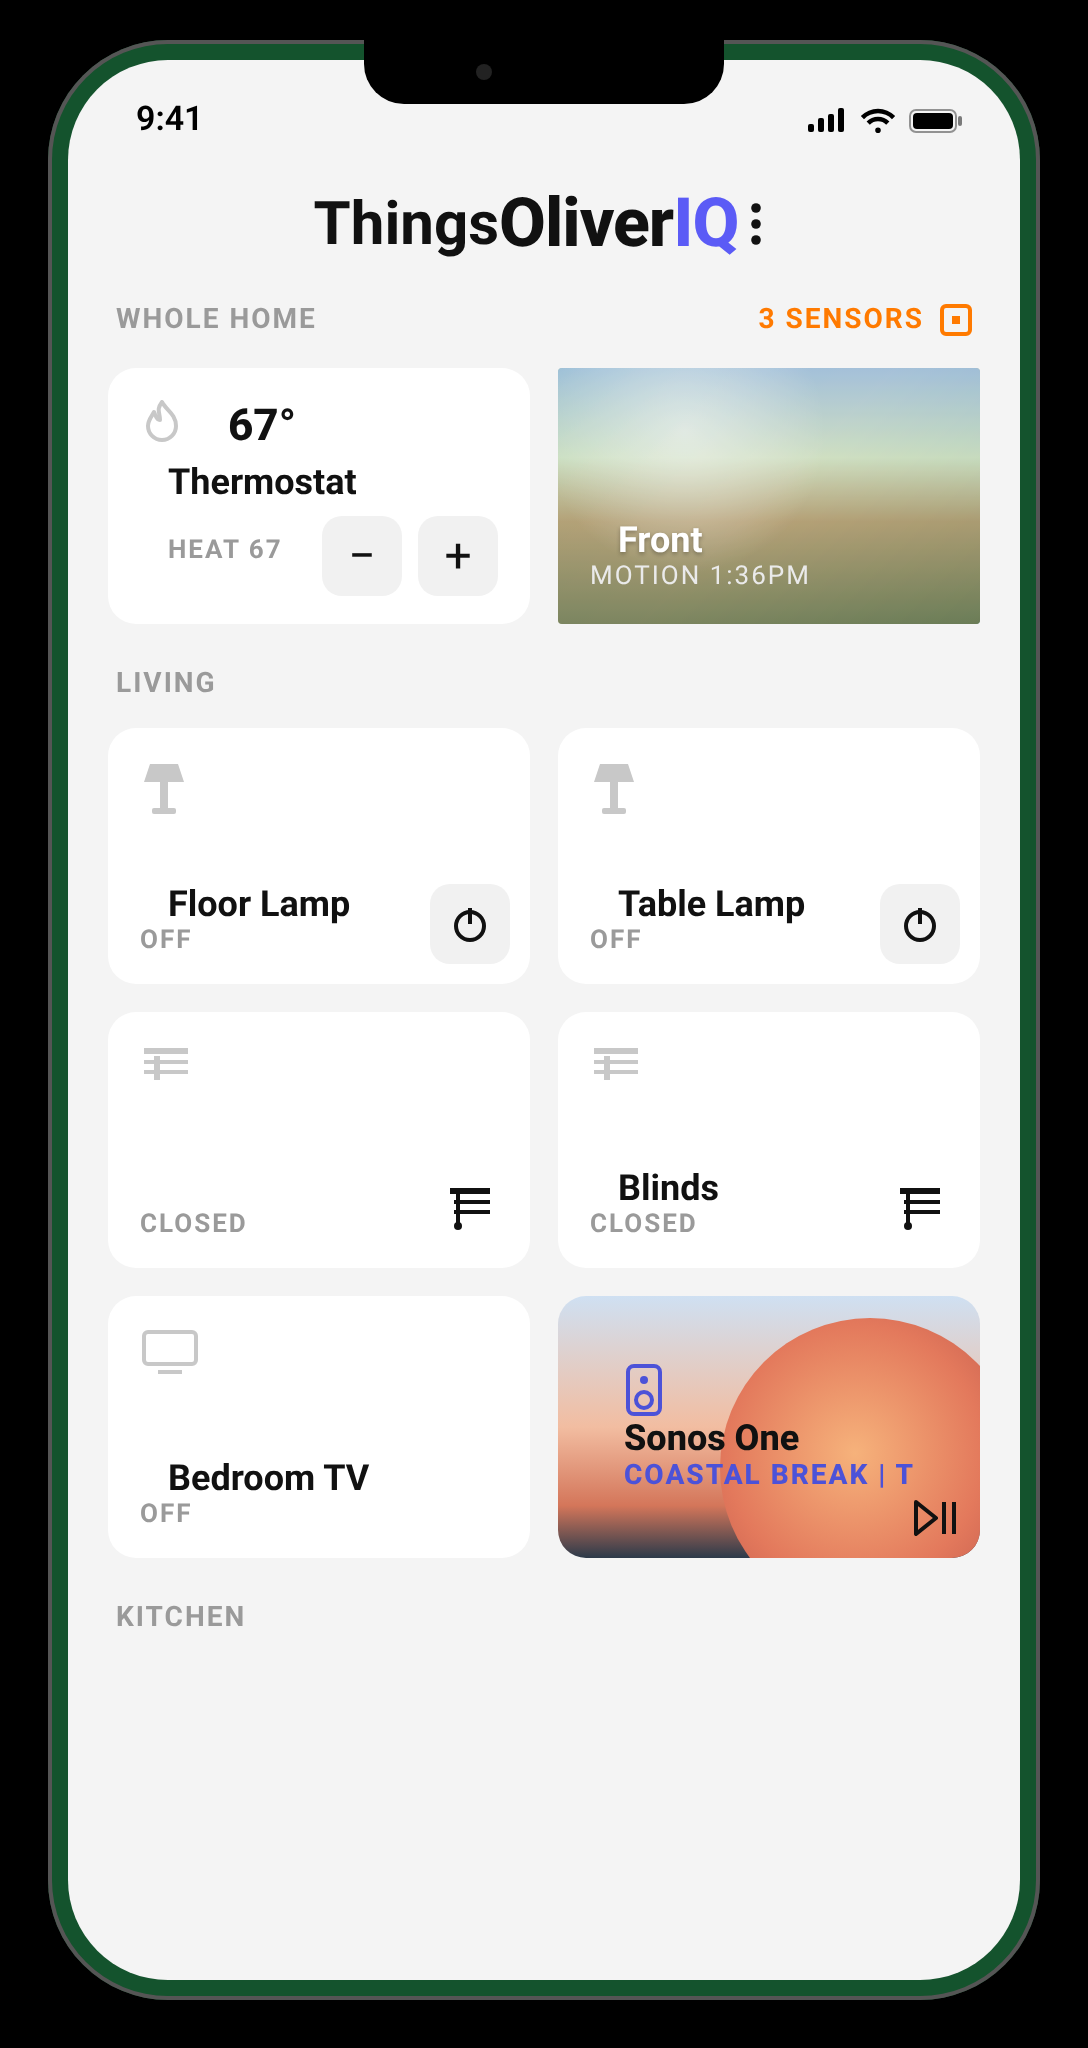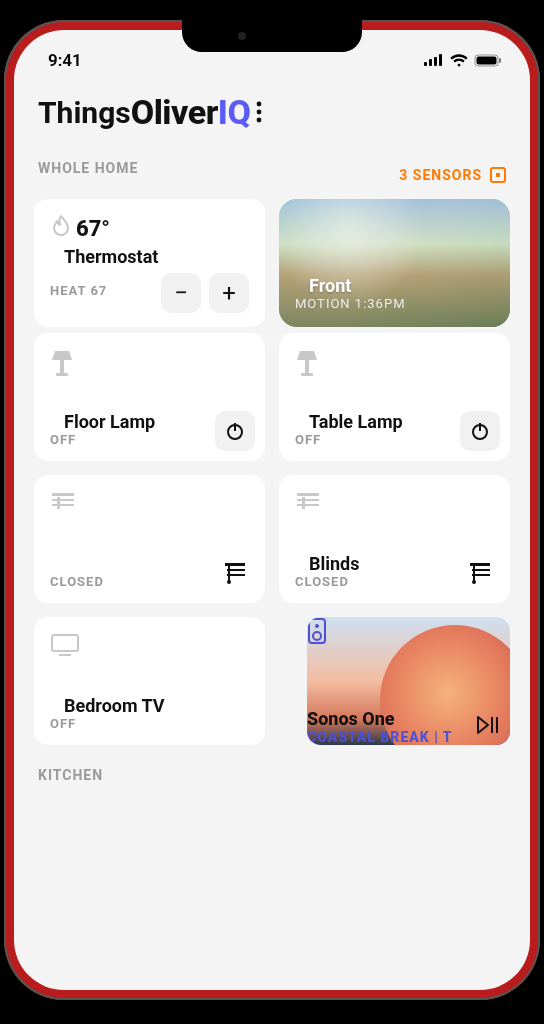--- a/index.html
+++ b/index.html
@@ -1,75 +1,74 @@
 <!DOCTYPE html>
 <html><head>
 <meta charset="utf-8">
 <style>
   * { box-sizing: border-box; margin: 0; padding: 0; font-family: -apple-system, BlinkMacSystemFont, "Segoe UI", Roboto, Helvetica, Arial, sans-serif; }
   body { background: #000; display: flex; justify-content: center; align-items: flex-start; padding: 20px 0; }
   .phone {
-    width: 536px; height: 980px; background: #b91c1c; border-radius: 60px; padding: 10px; position: relative;
+    width: 496px; height: 980px; background: #14532d; border-radius: 60px; padding: 10px; position: relative;
     box-shadow: 0 0 0 2px #555 inset;
   }
   .screen {
     width: 100%; height: 100%; background: #f4f4f4; border-radius: 50px; overflow: hidden; position: relative;
   }
   .notch {
     position: absolute; top: 0; left: 50%; transform: translateX(-50%);
     width: 180px; height: 32px; background: #000; border-bottom-left-radius: 20px; border-bottom-right-radius: 20px; z-index: 10;
   }
   .notch::after{
     content:""; position:absolute; width:8px; height:8px; background:#222; border-radius:50%; left:56px; top:12px;
   }
   .status-bar {
     display: flex; justify-content: space-between; align-items: center; padding: 14px 28px 0 34px; height: 46px;
     font-weight: 600; font-size: 17px;
   }
   .status-icons { display:flex; gap:6px; align-items:center; }
   .header {
-    display: flex; align-items: center; justify-content: flex-start; padding: 16px 24px 6px 24px;
+    display: flex; align-items: center; justify-content: center; padding: 16px 24px 6px 24px;
   }
   .title { font-size: 30px; font-weight: 700; color:#111; }
   .logo { font-size: 34px; font-weight: 800; letter-spacing: -0.5px; }
   .logo .oliver { color:#111; }
   .logo .iq { color:#5b5bf6;margin-top:36px; }
   .more-dots { font-size: 22px; color:#111; padding:6px; line-height:1; }
   .subheader {
     display:flex; justify-content:space-between; align-items:center; padding: 14px 24px 10px 24px;
     font-size: 14px; font-weight: 700; letter-spacing: 1px; gap: 30px;
   }
   .section-label { color:#9a9a9a; }
-  .sensors { color:#ff7a00; display:flex; align-items:flex-end; gap:8px;margin-top:15px;}
+  .sensors { color:#ff7a00; display:flex; align-items:flex-end; gap:8px;}
   .sensor-ic{ width:16px;height:16px;border:2px solid #ff7a00; border-radius:3px; position:relative;}
   .sensor-ic::after{content:""; position:absolute; width:4px; height:4px; background:#ff7a00; top:4px; left:4px;}
   .grid {
     display:grid; grid-template-columns: 1fr 1fr; gap: 14px; padding: 6px 20px 0 20px;
   }
   .card {
     background:#fff; border-radius: 14px; padding: 16px 16px 14px 16px; min-height: 128px; position:relative;
     display:flex; flex-direction:column; justify-content:space-between;
   }
   .card-img {
     background: linear-gradient(135deg,#a8c9b0 0%, #d3cbb3 50%, #5a8f7a 100%);
-    border-radius:18px; padding:16px; min-height:128px; position:relative; overflow:hidden;
+    border-radius:2px; padding:16px; min-height:128px; position:relative; overflow:hidden;
     display:flex; flex-direction:column; justify-content:flex-end;
   }
   .card-img::before{
     content:""; position:absolute; inset:0; background:
       radial-gradient(circle at 30% 25%, rgba(255,255,255,.6), transparent 40%),
       linear-gradient(180deg, #9dbfe0 0%, #cfe3c5 35%, #b29b6e 60%, #6e7a52 100%);
     opacity:.85;
   }
   .card-img > *{ position:relative; z-index:1;}
   .card-sonos{
-    border-radius:14px; padding:0; min-height:128px; position:relative; overflow:hidden;
+    border-radius:14px; padding:33px; min-height:128px; position:relative; overflow:hidden;
     display:flex; flex-direction:column; justify-content:space-between;
     background: linear-gradient(180deg,#cfe0f2 0%, #f2bda1 50%, #d4765a 80%, #2c3a4a 100%);
-    margin-left: 28px;
   }
   .card-sonos::before{
     content:""; position:absolute; width:150px;height:150px; border-radius:50%;
     background: radial-gradient(circle at 45% 45%, #f6b27b 0%, #e3795c 55%, #b74f47 100%);
     right:-20px; bottom:-30px;
   }
   .card-sonos > *{position:relative; z-index:1;}
   .icon { color:#c8c8c8; }
   .device-name { font-size: 18px; font-weight: 700; color:#111;margin-left:14px; }
   .device-status { font-size: 13px; font-weight:700; color:#9a9a9a; letter-spacing:1px; }
@@ -77,21 +76,21 @@
   .card-img .device-status { color:#eaeaea; font-weight:400;}
   .power-btn {
     position:absolute; right:10px; bottom:10px; width:40px; height:40px; border-radius:10px;
     background:#f1f1f1; display:flex; align-items:center; justify-content:center;
   }
   .adj-btn {
     width:40px; height:40px; border-radius:10px; background:#f1f1f1; display:flex;align-items:center;justify-content:center;
     font-size:24px; font-weight:400; color:#111;
   }
   .thermo-row{ display:flex; gap:8px; align-items:center; justify-content:flex-end; margin-top:6px;}
-  .thermo-top{ display:flex; align-items:center; gap:4px; }
+  .thermo-top{ display:flex; align-items:center; gap:22px; }
   .temp{ font-size:22px; font-weight:800; color:#111;}
   .section-pad{ padding: 22px 24px 8px 24px; font-size:14px; font-weight:700; letter-spacing:1px; color:#9a9a9a;}
   svg{ display:block;}
   .sonos-title{ font-size:18px; font-weight:800; color:#111;}
   .sonos-track{ font-size:14px; font-weight:800; color:#4c52d8; letter-spacing:1px; white-space:nowrap; overflow:hidden;}
   .playpause{ position:absolute; right:10px; bottom:10px; font-size:20px; color:#111; font-weight:600;}
 </style>
 </head>
 <body>
 
@@ -152,36 +151,37 @@
         <div class="thermo-top">
           <span>
             <svg width="22" height="26" viewBox="0 0 22 26">
                 <path d="M11 1c2 4 7 6 7 12a7 7 0 11-14 0c0-3 2-5 3-7 1 2 1 4 3 4 0-4-2-5 1-9z" fill="none" stroke="#c8c8c8" stroke-width="2" stroke-linejoin="round"></path>
               </svg>
           </span>
           <span class="temp">67°</span>
         </div>
         <div>
           <div class="device-name">Thermostat</div>
-          <div style="display:flex; justify-content:space-between; align-items:center;">
+          <div style="display:flex; justify-content:space-between; align-items:center;margin-left:14px;">
             <div class="device-status">HEAT 67</div>
             <div class="thermo-row">
               <div class="adj-btn">−</div>
               <div class="adj-btn">+</div>
             </div>
           </div>
         </div>
       </div>
 
       <div class="card-img">
         <div class="device-name">Front</div>
         <div class="device-status">MOTION 1:36PM</div>
       </div>
     </div>
 
+    <div class="section-pad">LIVING</div>
 
     <div class="grid">
 
       <div class="card">
         <span class="icon">
           <svg width="24" height="28" viewBox="0 0 24 28">
               <path d="M5 2h14l3 9H2L5 2z" fill="#c8c8c8"></path>
               <rect x="10" y="11" width="4" height="13" fill="#c8c8c8"></rect>
               <rect x="6" y="24" width="12" height="3" rx="1" fill="#c8c8c8"></rect>
             </svg>

